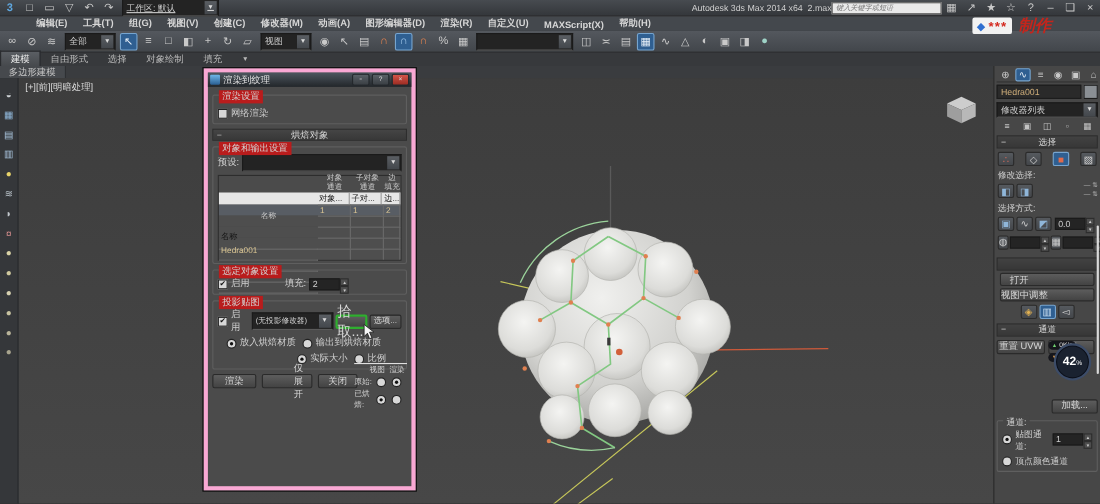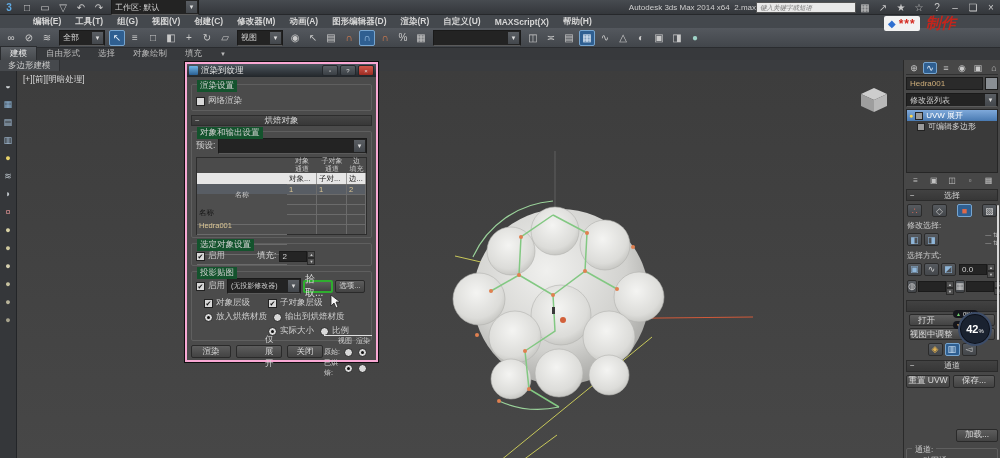--- a/index.html
+++ b/index.html
@@ -39,31 +39,31 @@
   #wm .maker{color:#c4251c;font-weight:bold;font-size:15px;margin-left:6px;font-style:italic;}
   #search{width:92px;height:9px;background:#e9e9e9;border:1px solid #555;font-size:6.5px;color:#777;
           padding:0 3px;font-style:italic;}
   
   #leftstrip{left:0;top:71px;width:17px;height:387px;background:#35373a;border-right:1px solid #232528;
              display:flex;flex-direction:column;align-items:center;padding-top:6px;box-sizing:border-box;}
   #leftstrip .ic{width:14px;height:14px;margin:2px 0;font-size:9px;}
   #viewport{left:17px;top:71px;width:886px;height:387px;background:linear-gradient(#3d3d3d,#474747);overflow:hidden;}
   #vplabel{left:6px;top:3px;font-size:8.5px;color:#dcdcdc;}
   
-  #dlg{left:185px;top:62px;width:193px;height:300px;background:#4b4b4b;border:2px solid #f9a8d4;
+  #dlg{left:185px;top:62px;width:193px;height:384px;background:#4b4b4b;border:4px solid #f9a8d4;
        outline:1px solid #0e0e0e;z-index:40;font-size:8.5px;box-sizing:border-box;}
   #dlgtitle{height:13px;background:linear-gradient(#4d565e,#22262a);display:flex;align-items:center;
             padding:0 2px;color:#e6e6e6;font-size:8.5px;}
   #dlgtitle .dico{width:9px;height:9px;background:linear-gradient(#6fb6e8,#2a5f93);margin-right:3px;border-radius:1px;}
   .wbtn{width:14px;height:9px;margin-left:2px;background:linear-gradient(#5a6066,#3a3f44);border:1px solid #24282c;
         border-radius:2px;font-size:6px;color:#ddd;display:flex;align-items:center;justify-content:center;}
   .wbtn.close{background:linear-gradient(#d4554a,#9c2c22);}
   #dlgbody{padding:2px 4px;}
   .grp{position:relative;border:1px solid #5f5f5f;border-radius:2px;margin:5px 0 3px 0;padding:6px 4px 3px 4px;}
-  .grp>.lg{position:absolute;top:-5px;left:5px;background:#14532d;padding:0 3px;color:#d2d2d2;}
+  .grp>.lg{position:absolute;top:-5px;left:5px;background:#b91c1c;padding:0 3px;color:#d2d2d2;}
   .rollbar{height:9px;background:linear-gradient(#454545,#383838);border:1px solid #2d2d2d;margin:4px 0;
            display:flex;align-items:center;justify-content:center;color:#d6d6d6;position:relative;}
   .rollbar .minus{position:absolute;left:3px;font-size:8px;color:#bbb;}
   .btn{background:linear-gradient(#5d5d5d,#434343);border:1px solid #2a2a2a;border-radius:2px;color:#d8d8d8;
        display:inline-flex;align-items:center;justify-content:center;font-size:8.5px;height:13px;box-sizing:border-box;}
   .btn.green{border:2px solid #2fae2f;}
   .cb{width:7px;height:7px;background:#d8d8d8;border:1px solid #222;display:inline-flex;align-items:center;
       justify-content:center;font-size:7px;color:#111;margin-right:3px;flex:none;line-height:1;}
   .rad{width:7px;height:7px;border-radius:50%;background:#d8d8d8;border:1px solid #222;margin-right:3px;
        display:inline-flex;align-items:center;justify-content:center;flex:none;}
@@ -125,21 +125,21 @@
 
 <div id="app">
 
   <div id="titlebar" class="abs">
     <span class="ic" style="color:#5fa8e0;font-weight:bold;">3</span>
     <span class="ic">□</span>
     <span class="ic">▭</span>
     <span class="ic">▽</span>
     <span class="ic">↶</span>
     <span class="ic">↷</span>
-    <div class="dd" style="width:86px;">
+    <div class="dd" style="width:86px;text-decoration:underline;">
       <span class="v">工作区: 默认</span>
         <span class="arr">▼</span>
     </div>
     <div style="flex:1;text-align:right;">
       <span>Autodesk 3ds Max 2014 x64</span>&nbsp;&nbsp;<span>2.max</span>
     </div>
     <input id="search" placeholder="键入关键字或短语" style="">
     <span class="ic">▦</span>
     <span class="ic">↗</span>
     <span class="ic">★</span>
@@ -433,28 +433,22 @@
 
       <div class="grp">
         <span class="lg">投影贴图</span>
         <div class="row">
           <span class="cb">✔</span>
           <span>启用</span>
           <div class="dd" style="width:72px;margin:0 2px;">
             <span class="v" style="font-size:7px;">(无投影修改器)</span>
               <span class="arr">▼</span>
           </div>
-          <span class="btn green" style="width:30px;font-size:10px;">拾取...</span>
+          <span class="btn green" style="width:30px;font-size:13px;">拾取...</span>
           <span class="btn" style="width:30px;font-size:7.5px;margin-left:2px;">选项...</span>
-        </div>
-        <div class="row" style="margin-top:3px;padding-left:8px;">
-          <span class="cb">✔</span>
-          <span>对象层级</span>
-          <span class="cb" style="margin-left:18px;">✔</span>
-          <span>子对象层级</span>
         </div>
         <div class="row" style="margin-top:2px;padding-left:8px;">
           <span class="rad on"></span>
           <span>放入烘焙材质</span>
           <span class="rad" style="margin-left:6px;"></span>
           <span>输出到烘焙材质</span>
         </div>
         <div class="row" style="margin-top:2px;padding-left:72px;">
           <span class="rad on"></span>
           <span>实际大小</span>
@@ -502,31 +496,20 @@
         <span class="ic">▣</span>
         <span class="ic">⌂</span>
       </div>
     <div class="row" style="margin-top:2px;">
       <div class="pfield" style="flex:1;">Hedra001</div>
       <span style="width:11px;height:11px;background:#8a8f94;border:1px solid #1c1c1c;margin-left:2px;"></span>
     </div>
     <div class="dd" style="width:100%;margin:3px 0 0 0;box-sizing:border-box;">
       <span class="v">修改器列表</span>
         <span class="arr">▼</span>
-    </div>
-    <div id="stack">
-      <div class="si sel">
-        <span class="bulb">●</span>
-        <span class="sq"></span>
-        <span>UVW 展开</span>
-      </div>
-      <div class="si" style="padding-left:10px;">
-        <span class="sq"></span>
-        <span>可编辑多边形</span>
-      </div>
     </div>
     <div id="stackbtns">
 
     <span class="ic">≡</span>
         <span class="ic">▣</span>
         <span class="ic">◫</span>
         <span class="ic">▫</span>
         <span class="ic">▦</span>
       </div>
 

